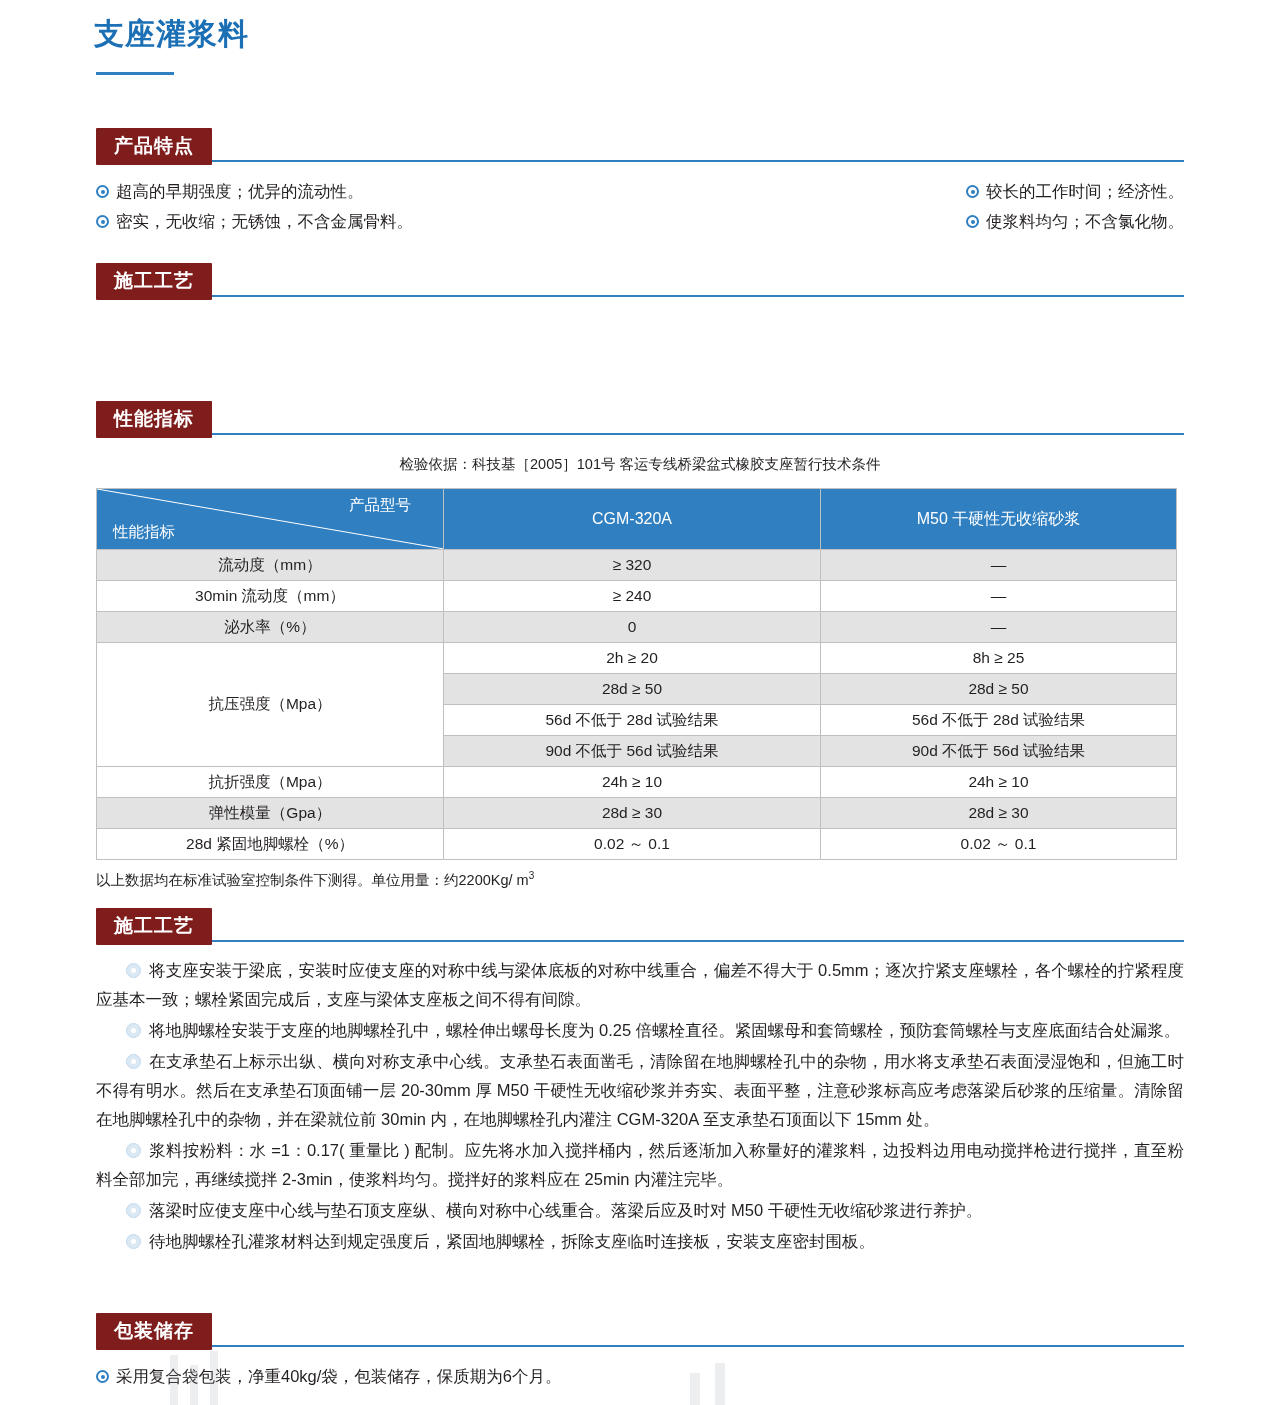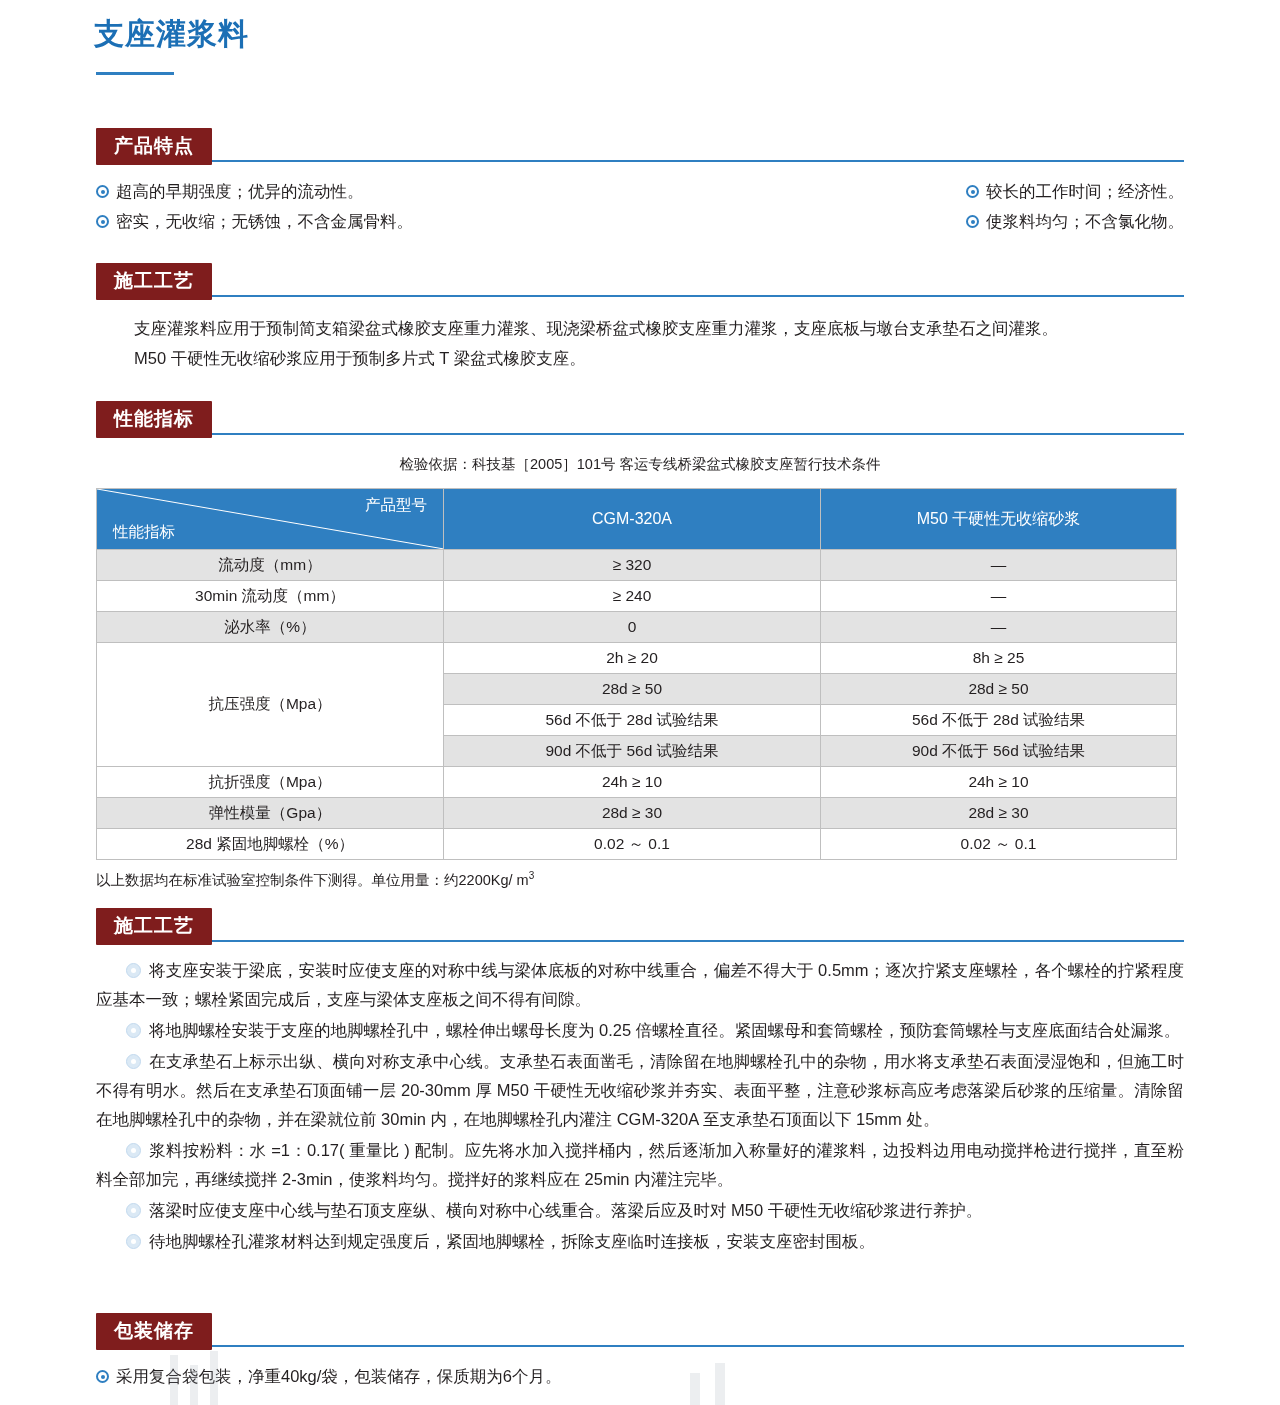--- a/index.html
+++ b/index.html
@@ -162,21 +162,21 @@
     padding: 0 !important;
   }
   .hdr-diag .dl {
     position: absolute;
     left: 0; top: 0; width: 100%; height: 100%;
     overflow: hidden;
   }
   .hdr-diag .dl svg { display: block; }
   .hdr-diag .lbl-top {
     position: absolute;
-    right: 16px;
+    right: 32px;
     top: 6px;
     color: #ffffff;
     font-size: 15.5px;
   }
   .hdr-diag .lbl-bot {
     position: absolute;
     left: 16px;
     bottom: 6px;
     color: #ffffff;
     font-size: 15.5px;
@@ -240,24 +240,20 @@
           <span class="bullet"></span><span>使浆料均匀；不含氯化物。</span>
         </div>
       </div>
     </div>
   </div>
 
   <div class="sec-block" style="left:96px; right:96px; top:263px;">
     <div class="section-head">
       <span class="sec-tag">施工工艺</span>
       <div class="sec-line"></div>
-    </div>
-    <div style="margin-top:16px; padding-left:38px;">
-      <div class="para">支座灌浆料应用于预制简支箱梁盆式橡胶支座重力灌浆、现浇梁桥盆式橡胶支座重力灌浆，支座底板与墩台支承垫石之间灌浆。</div>
-      <div class="para">M50 干硬性无收缩砂浆应用于预制多片式 T 梁盆式橡胶支座。</div>
     </div>
   </div>
 
   <div class="sec-block" style="left:96px; right:96px; top:401px;">
     <div class="section-head">
       <span class="sec-tag">性能指标</span>
       <div class="sec-line"></div>
     </div>
 
     <div class="tbl-note" style="margin-top:20px;">检验依据：科技基［2005］101号 客运专线桥梁盆式橡胶支座暂行技术条件</div>

